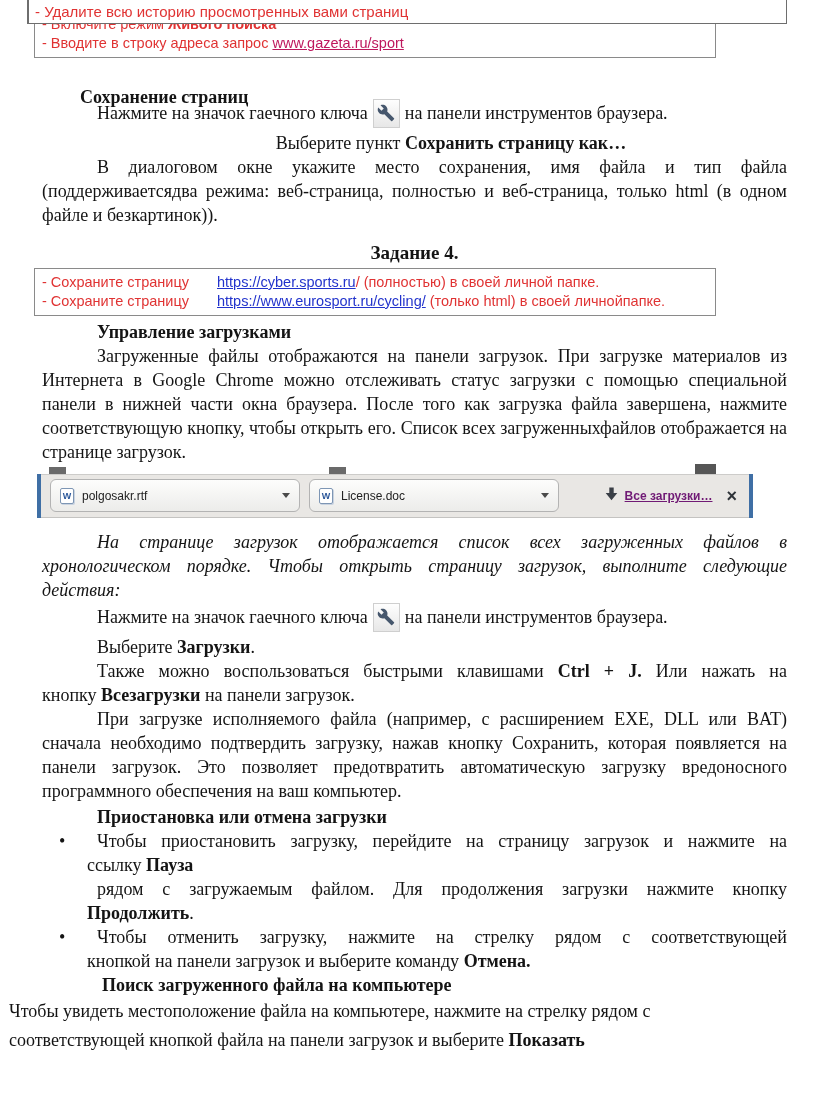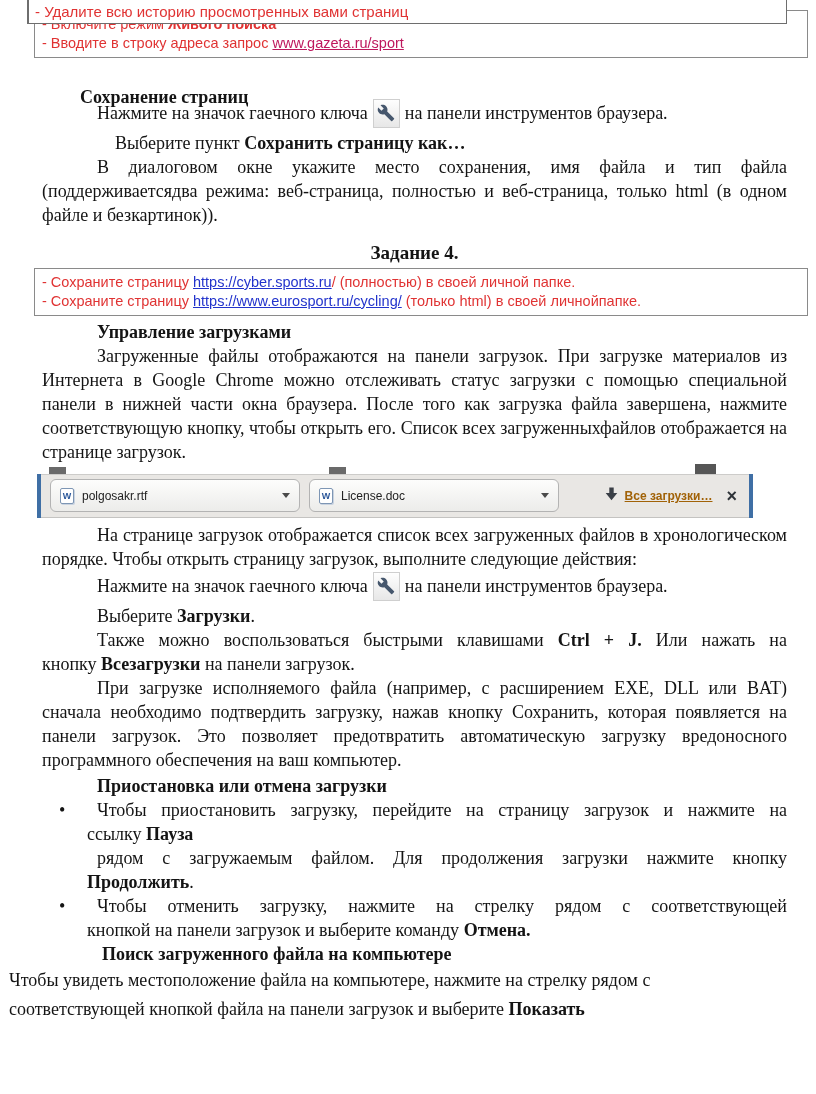--- a/index.html
+++ b/index.html
@@ -5,26 +5,26 @@
   html,body{margin:0;padding:0;background:#ffffff;}
   .page{position:relative;width:816px;height:1094px;overflow:hidden;background:#fff;
         font-family:"Liberation Serif",serif;color:#141414;padding-left:7px;}
   .content{padding:0 36px 0 35px;}
 
   
   .top-box{position:absolute;left:27px;top:-3px;width:760px;height:27px;
            border:1px solid #6e6e6e;border-left-width:2px;box-sizing:border-box;background:#fff;}
   .top-box .tb-text{padding:4px 0 0 6px;}
   .redtxt{font-family:"Liberation Sans",sans-serif;font-size:15px;color:#e03333;line-height:19px;}
-  .rbox{border:1px solid #8a8a8a;box-sizing:border-box;margin-left:-8px;width:774px;
+  .rbox{border:1px solid #8a8a8a;box-sizing:border-box;margin-left:-8px;width:682px;
         padding:4px 0 4px 7px;background:#fff;}
   .rbox .rline{font-family:"Liberation Sans",sans-serif;font-size:14.5px;color:#e03333;line-height:19px;}
   .rbox .b{font-weight:bold;}
   .redlink{color:#be185d;text-decoration:underline;}
-  .bluelink{color:#2233cc;text-decoration:underline;}
+  .bluelink{color:#2233cc;text-decoration:underline;margin-left:24px;}
 
   
   .h13{margin:44px 0 0 55px;font-size:19px;font-weight:bold;line-height:24px;}
   .hsave{position:absolute;left:80px;top:87px;font-size:18px;font-weight:bold;z-index:3;}
   .h14{margin-top:14px;text-align:center;font-size:19px;font-weight:bold;line-height:24px;}
   .hsub{margin-left:55px;font-size:18px;font-weight:bold;line-height:24px;}
 
   
   .bodyline{font-size:18px;line-height:24px;}
   .step{margin-left:55px;font-size:18px;line-height:30px;}
@@ -58,21 +58,21 @@
   .dlbtn{display:flex;align-items:center;width:250px;height:33px;box-sizing:border-box;
          margin-right:9px;padding:0 9px;border:1px solid #b3b3b3;border-radius:6px;
          background:linear-gradient(#fdfdfc,#ececea);font-size:12px;color:#222;}
   .docico{display:inline-flex;width:14px;height:16px;box-sizing:border-box;background:#fff;
           border:1px solid #7e96b4;border-radius:2px;color:#2b579a;
           font:bold 9px "Liberation Sans",sans-serif;align-items:center;justify-content:center;
           margin-right:8px;box-shadow:1px 1px 0 #c9d3e0;}
   .caret{width:0;height:0;border-left:4px solid transparent;border-right:4px solid transparent;
          border-top:5px solid #4a4a4a;margin-left:auto;}
   .dlright{margin-left:auto;display:flex;align-items:center;padding-right:12px;}
-  .alldl{font-size:12px;font-weight:bold;color:#a16207;text-decoration:underline;margin:0 14px 0 7px;}
+  .alldl{font-size:12px;font-weight:bold;color:#701a75;text-decoration:underline;margin:0 14px 0 7px;}
   .xclose{font:bold 18px "Liberation Sans",sans-serif;color:#2e3338;line-height:18px;}
 </style>
 </head>
 <body>
 
 <div class="page">
 
   <div class="top-box">
     <div class="tb-text redtxt">- Удалите всю историю просмотренных вами страниц</div>
   </div>
@@ -88,21 +88,21 @@
     </div>
 
     <div class="step" style="margin-top:40px;">
       <span>Нажмите на значок гаечного ключа</span><span class="wbtn">
           <svg width="18" height="18" viewBox="0 0 24 24">
             <path fill="#46576d" d="M22.7 19l-9.1-9.1c.9-2.3.4-5-1.5-6.9-2-2-5-2.4-7.4-1.3L9 6 6 9 1.6 4.7C.4 7.1.9 10.1 2.9 12.1c1.9 1.9 4.6 2.4 6.9 1.5l9.1 9.1c.4.4 1 .4 1.4 0l2.3-2.3c.5-.4.5-1.1.1-1.4z"></path>
           </svg>
         </span><span>на панели инструментов браузера.</span>
     </div>
 
-    <div class="bodyline" style="margin-left:73px;"><span>Выберите пункт </span><span class="b">Сохранить страницу как…</span></div>
+    <div class="bodyline" style="margin-left:73px;text-align:center;"><span>Выберите пункт </span><span class="b">Сохранить страницу как…</span></div>
 
     <div class="para">В диалоговом окне укажите место сохранения, имя файла и тип файла (поддерживаетсядва режима: веб-страница, полностью и веб-страница, только html (в одном файле и безкартинок)).</div>
 
     <div class="h14">Задание 4.</div>
 
     <div class="rbox" style="margin-top:3px;">
       <div class="rline"><span>- Сохраните страницу </span><a class="bluelink" href="#">https://cyber.sports.ru</a><span>/</span><span> (полностью) в своей личной папке.</span></div>
       <div class="rline"><span>- Сохраните страницу </span><a class="bluelink" href="#">https://www.eurosport.ru/cycling/</a><span> (только html) в своей личнойпапке.</span></div>
     </div>
 
@@ -130,21 +130,21 @@
           <span><svg width="13" height="14" viewBox="0 0 13 14">
                 <path fill="#3a3f46" d="M4.3 0.5h4.4v5.5h3.6L6.5 13.3 0.7 6h3.6z"></path>
               </svg></span>
           <span class="alldl">Все загрузки…</span>
           <span class="xclose">×</span>
         </div>
         <div class="strip"></div>
       </div>
     </div>
 
-    <div class="para" style="margin-top:3px;">На странице загрузок отображается список всех загруженных файлов в хронологическом порядке. Чтобы открыть страницу загрузок, выполните следующие действия:</div>
+    <div class="para" style="margin-top:10px;font-style:italic;">На странице загрузок отображается список всех загруженных файлов в хронологическом порядке. Чтобы открыть страницу загрузок, выполните следующие действия:</div>
 
     <div class="step">
       <span>Нажмите на значок гаечного ключа</span><span class="wbtn">
           <svg width="18" height="18" viewBox="0 0 24 24">
             <path fill="#46576d" d="M22.7 19l-9.1-9.1c.9-2.3.4-5-1.5-6.9-2-2-5-2.4-7.4-1.3L9 6 6 9 1.6 4.7C.4 7.1.9 10.1 2.9 12.1c1.9 1.9 4.6 2.4 6.9 1.5l9.1 9.1c.4.4 1 .4 1.4 0l2.3-2.3c.5-.4.5-1.1.1-1.4z"></path>
           </svg>
         </span><span>на панели инструментов браузера.</span>
     </div>
 
     <div class="bodyline" style="margin-left:55px;"><span>Выберите </span><span class="b">Загрузки</span><span>.</span></div>

